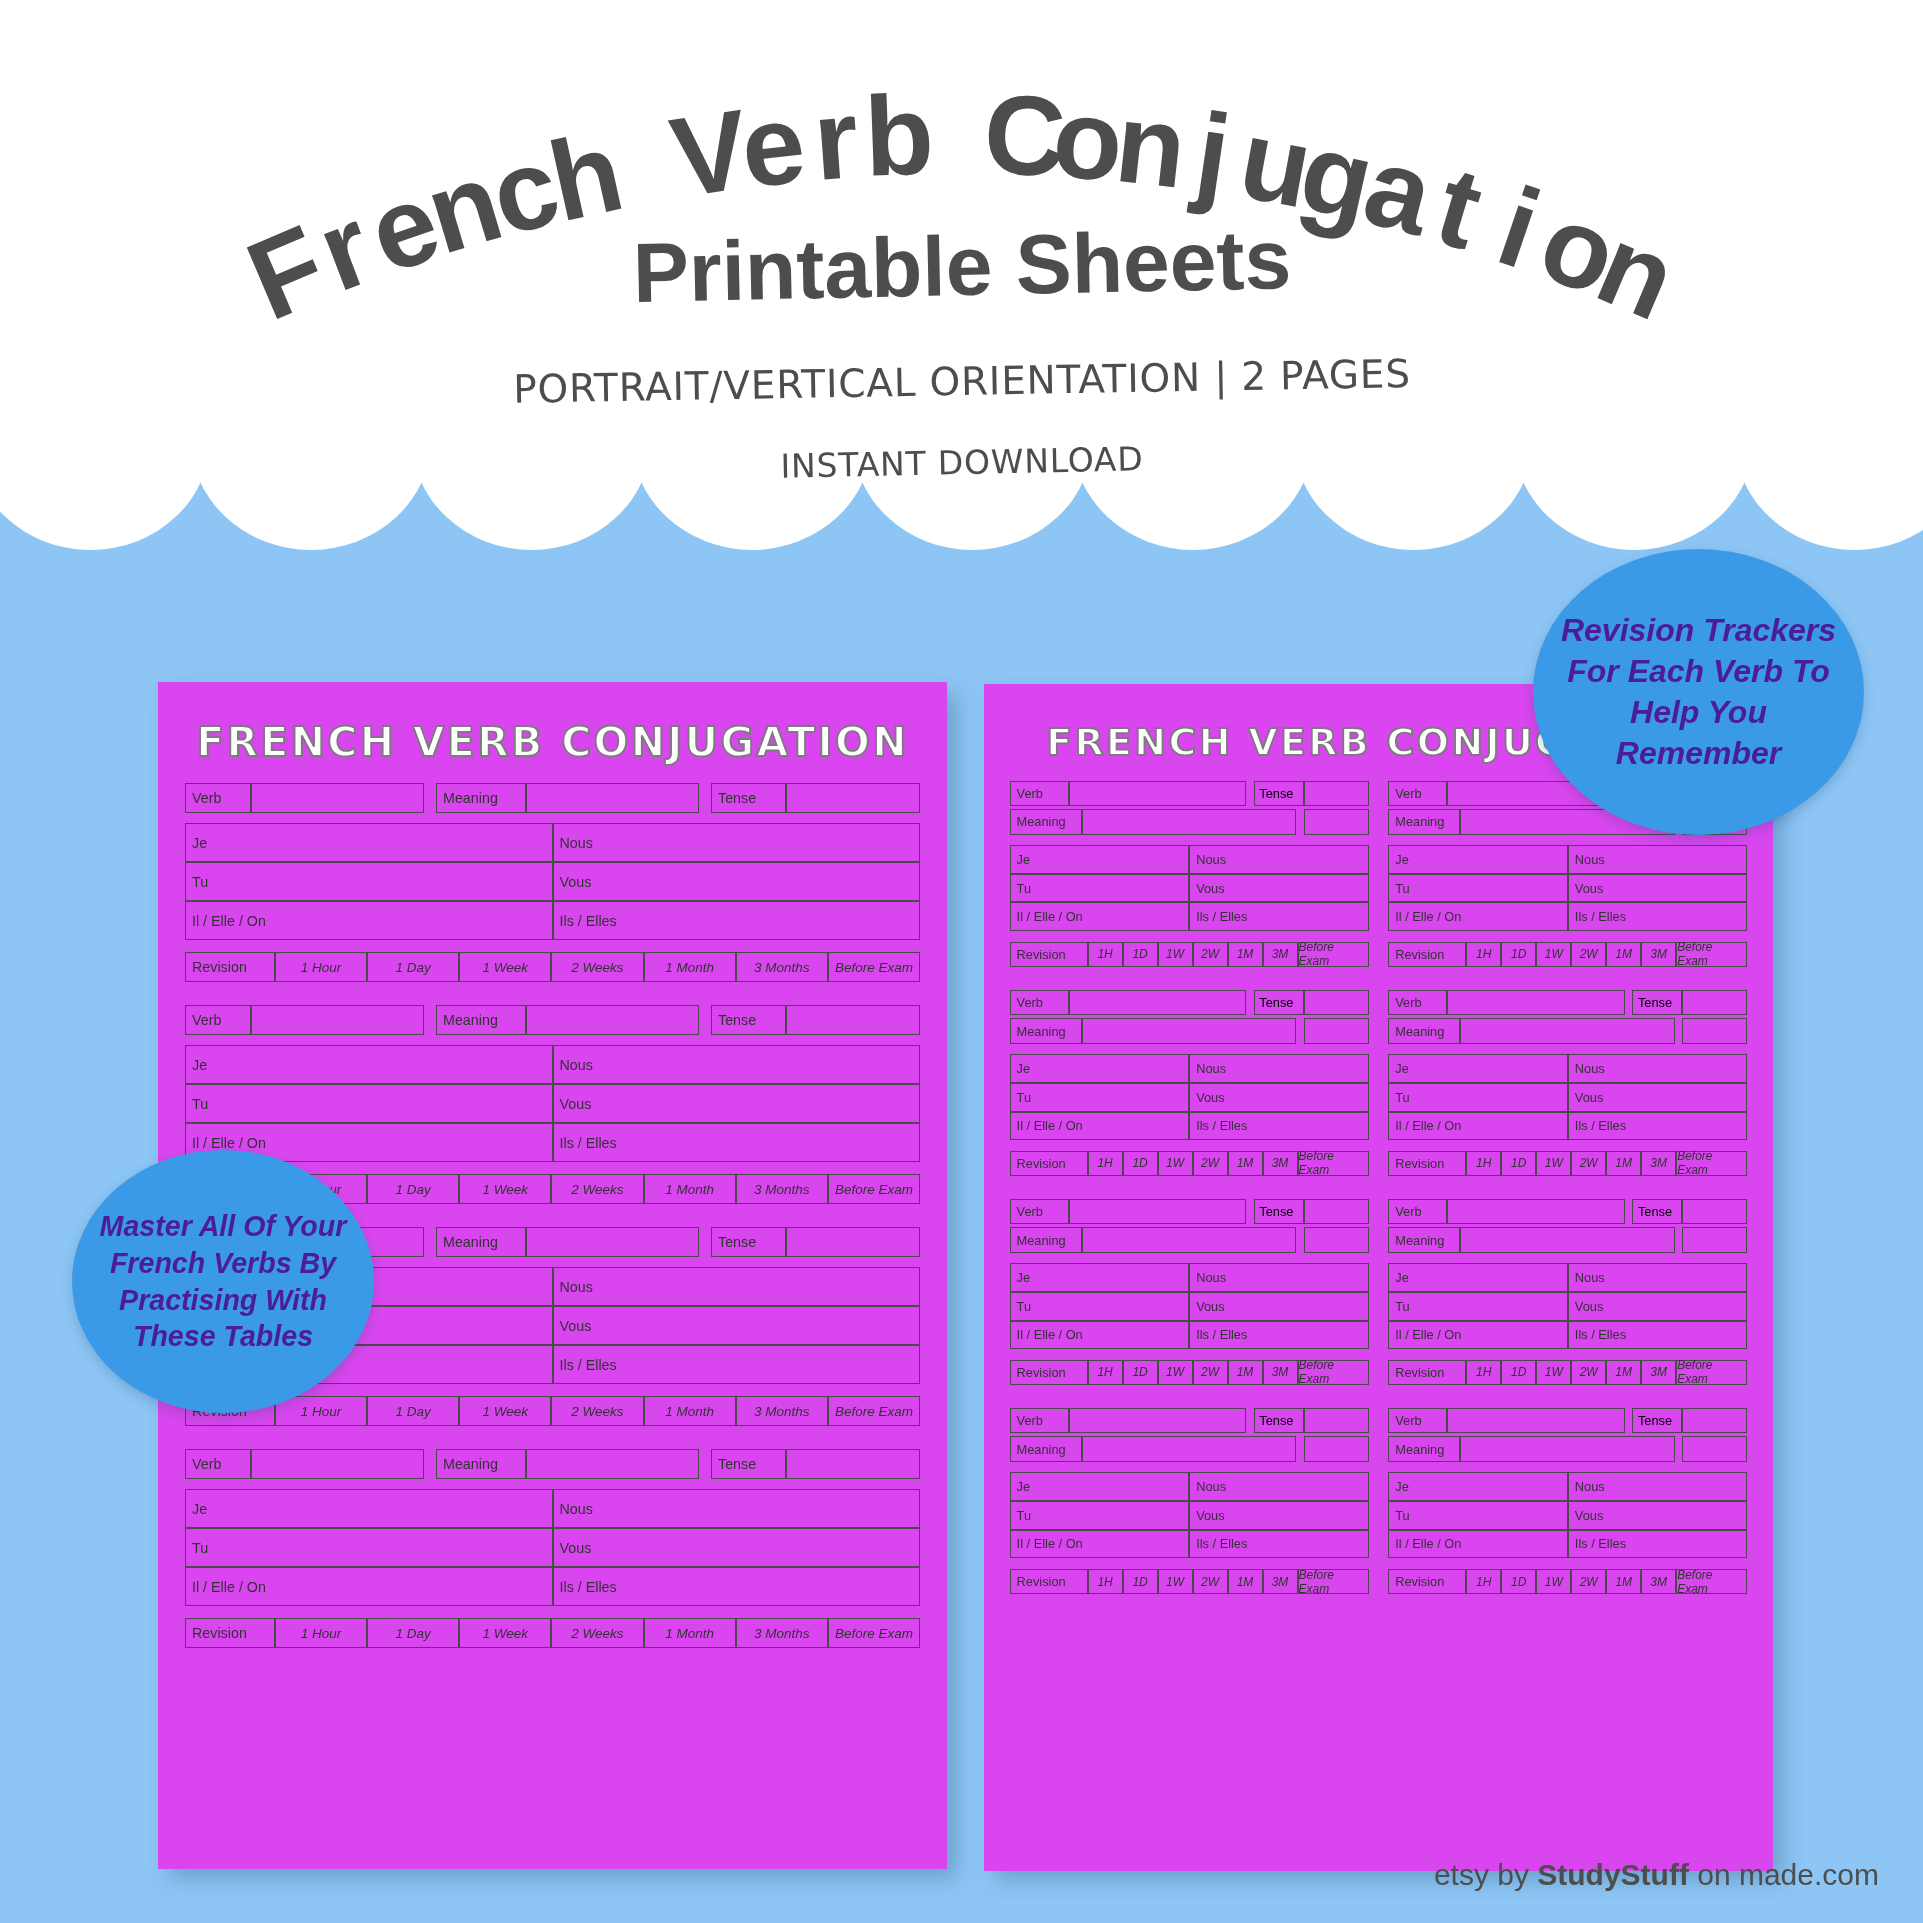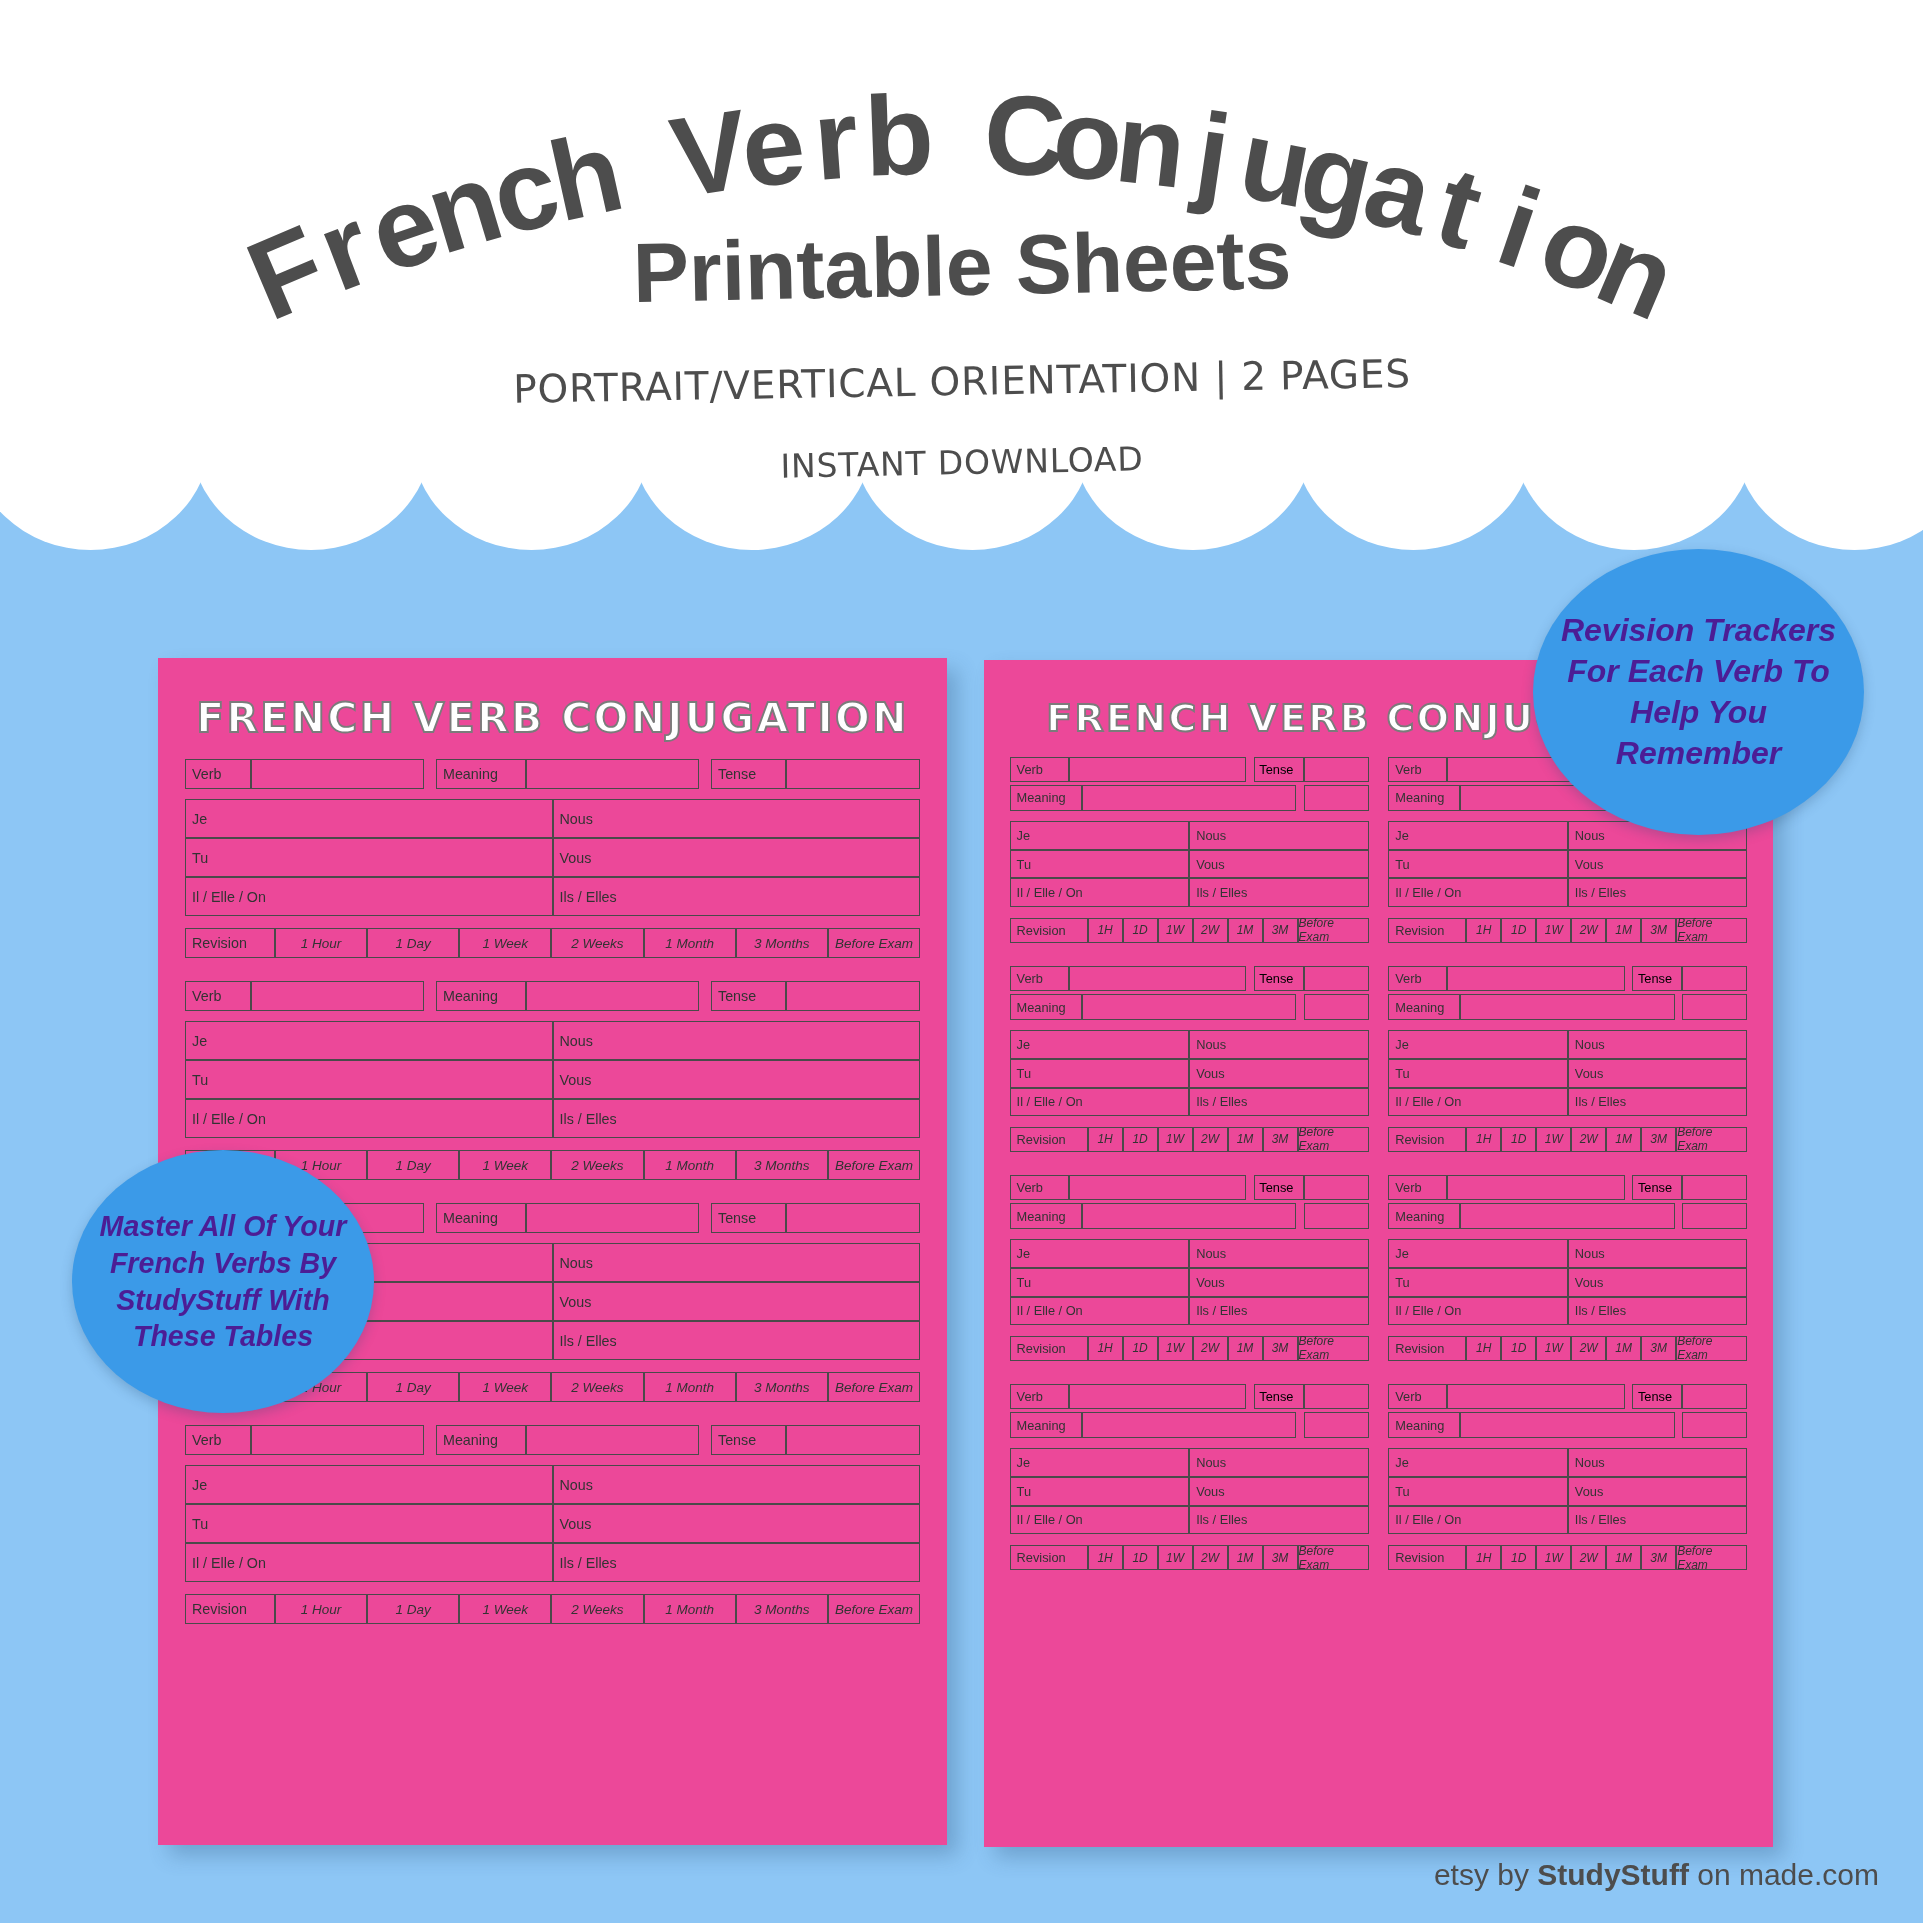--- a/index.html
+++ b/index.html
@@ -51,23 +51,24 @@
     font-family:"DejaVu Sans", sans-serif;
   }
   .instant{
     margin-top:39px;
     font-size:33px;color:#4d4d4d;letter-spacing:0.8px;
     transform:rotate(-1.2deg);
     font-family:"DejaVu Sans", sans-serif;
   }
   
   .sheet{
-    position:absolute;background:#ec4899;
+    position:absolute;background:#d946ef;
     box-shadow:10.5px 10.5px 19.5px rgba(40,80,120,.30);
     box-sizing:border-box;
+    margin-top:24px;
   }
   .sheet.left{left:158px;top:658px;width:789px;height:1187px;padding:28.6px 27px;}
   .sheet.right{left:984px;top:660px;width:789px;height:1187px;padding:28.6px 25.6px;}
   .sheet-title{
     text-align:center;font-size:41px;letter-spacing:2.3px;
     color:#fff;
     -webkit-text-stroke:1.9px #7b7b7b;
     font-weight:bold;
     font-family:"DejaVu Sans", sans-serif;
     margin:7.5px 0 16.5px 0;
@@ -623,18 +624,18 @@
             <div class="bx ri">1M</div>
             <div class="bx ri">3M</div>
             <div class="bx ri last">Before Exam</div>
           </div>
         </div>
       </div>
     </div>
 </div>
 
 <div class="badge right">Revision Trackers For Each Verb To Help You Remember</div>
-<div class="badge left">Master All Of Your French Verbs By StudyStuff With These Tables</div>
+<div class="badge left">Master All Of Your French Verbs By Practising With These Tables</div>
 
 <div class="footer">
   <span>etsy by </span><b>StudyStuff</b><span> on made.com</span>
 </div>
 
 
 </body></html>

